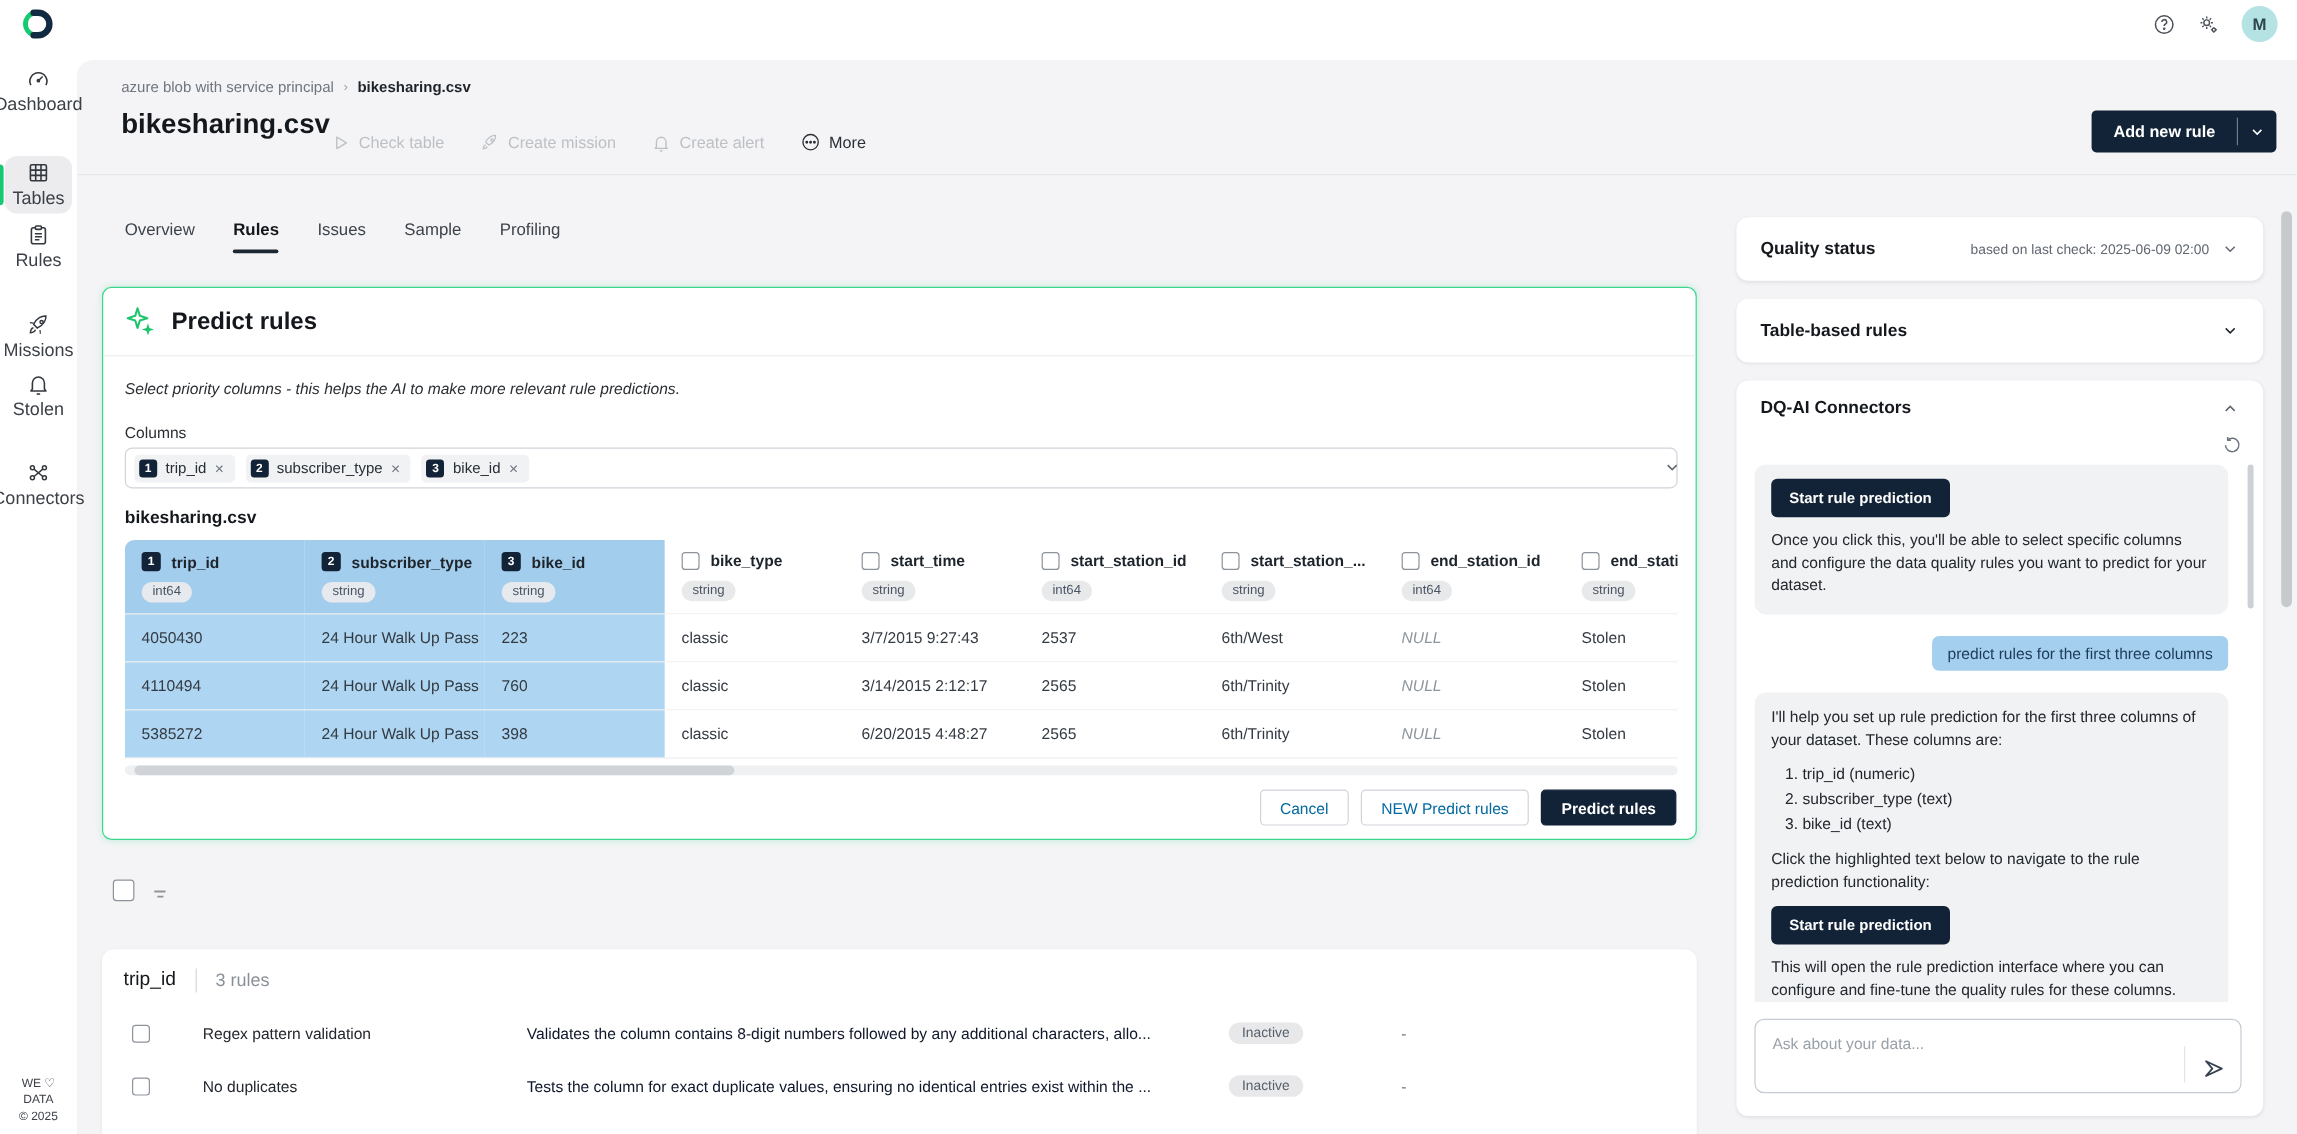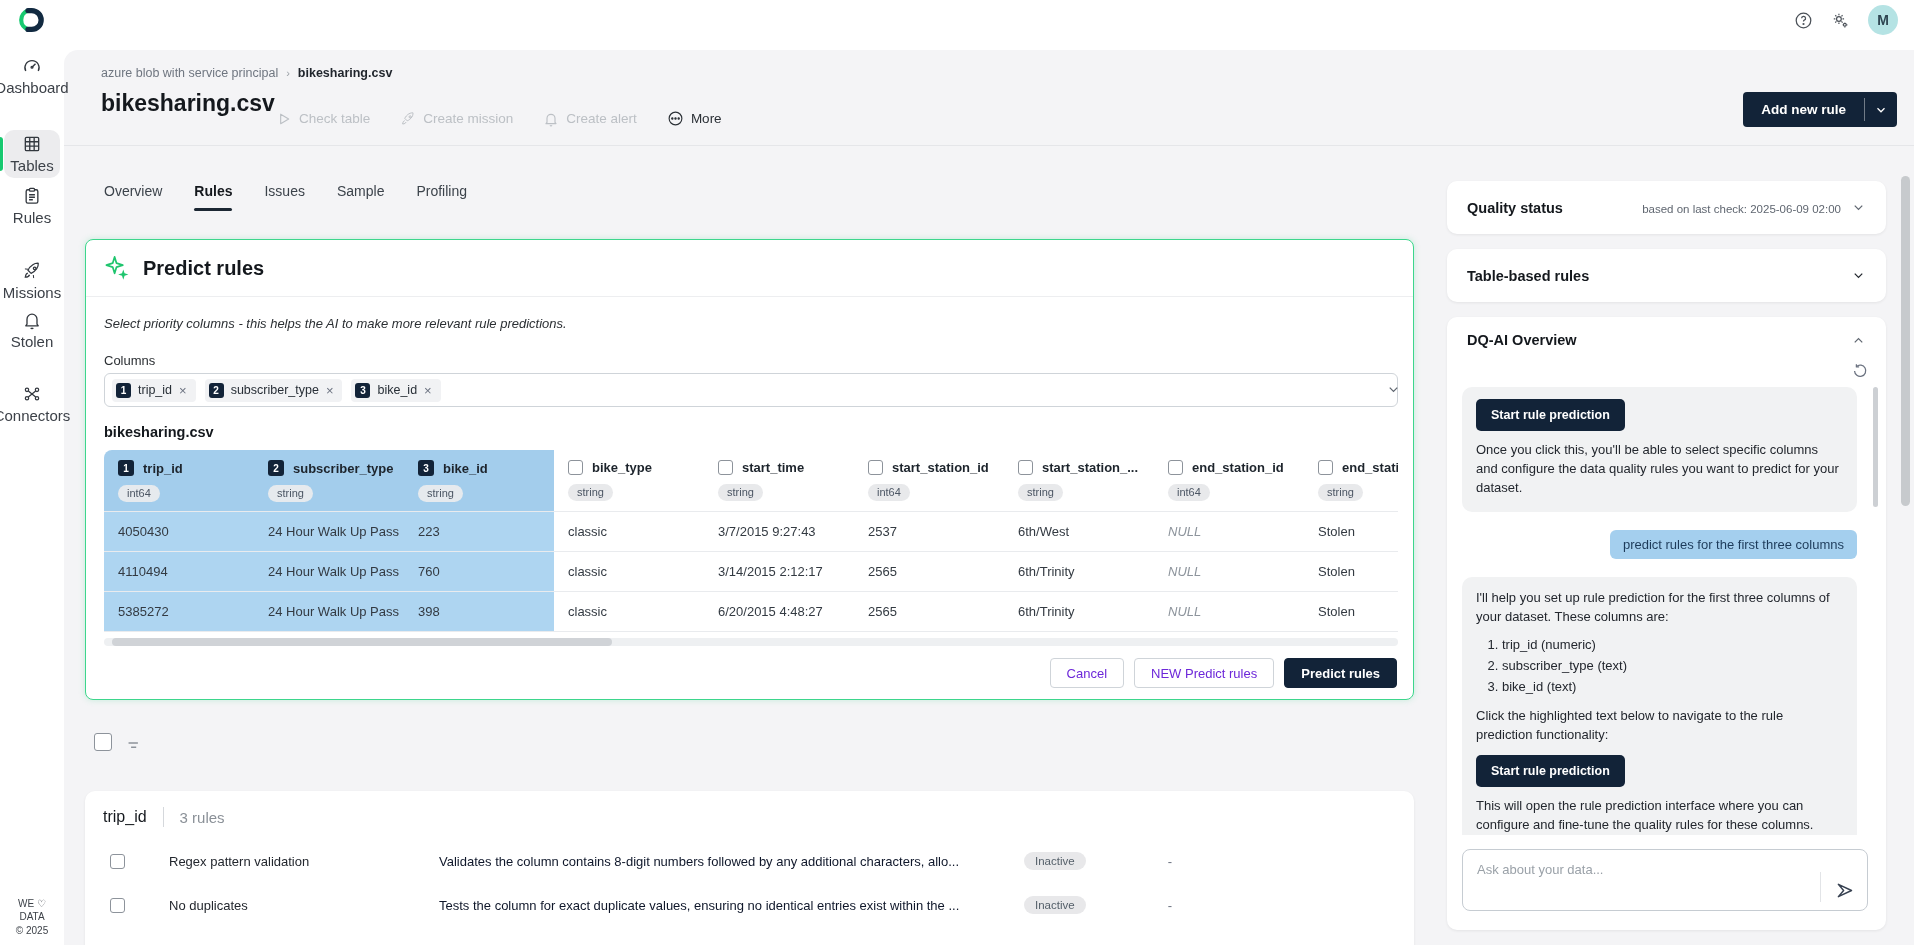--- a/index.html
+++ b/index.html
@@ -92,21 +92,21 @@
   .trow:last-child { border-bottom:1px solid #e9ebee; }
   .td { width:150px; flex:0 0 150px; height:39px; line-height:39px; padding-left:14px; font-size:13px;
     color:#333a42; background:#fff; white-space:nowrap; }
   .td.sel { background:#aed5f1; }
   .td.null { font-style:italic; color:#8d949c; }
   #h-scroll { position:absolute; left:18px; top:398px; width:1294px; height:8px; background:#eef0f2; border-radius:4px; }
   #h-thumb { position:absolute; left:8px; top:0; width:500px; height:8px; background:#d0d3d7; border-radius:4px; cursor:pointer; }
 
   #predict-footer { position:absolute; right:16px; top:418px; display:flex; gap:10px; }
   .btn { height:30px; border-radius:4px; font-size:13px; display:flex; align-items:center; padding:0 16px; cursor:pointer; }
-  .btn.outline { background:#fff; border:1px solid #cfd4d9; color:#6d28d9; }
+  .btn.outline { background:#fff; border:1px solid #cfd4d9; color:#0369a1; }
   .btn.navy { background:#122338; color:#fff; font-weight:600; border:1px solid #122338; }
 
   
   #bulk-check { position:absolute; left:30px; top:683px; width:18px; height:18px; border:1.6px solid #8d939b;
     border-radius:3px; background:#fff; cursor:pointer; }
   #filter-icon { position:absolute; left:62px; top:687px; cursor:pointer; color:#8d939b; }
 
   
   #rules-card { position:absolute; left:21px; top:741px; width:1329px; height:220px; background:#fff;
     border-radius:10px; box-shadow:0 1px 3px rgba(0,0,0,.07); }
@@ -531,21 +531,21 @@
       <span class="icon">
         <svg viewBox="0 0 24 24" width="15" height="15" fill="none" stroke="currentColor" stroke-width="2">
             <path d="M6 9l6 6 6-6"></path>
           </svg>
       </span>
     </div>
   </div>
 
   <div class="rcard" id="card-assistant">
     <div id="assistant-head">
-      <span class="rcard-title">DQ-AI Overview</span>
+      <span class="rcard-title">DQ-AI Connectors</span>
       <span class="icon" style="color:#5f6670">
         <svg viewBox="0 0 24 24" width="15" height="15" fill="none" stroke="currentColor" stroke-width="2">
             <path d="M6 15l6-6 6 6"></path>
           </svg>
       </span>
     </div>
     <div id="reset-row">
       <span class="icon">
         <svg viewBox="0 0 20 20" width="16" height="16" fill="none" stroke="currentColor" stroke-width="1.6">
           <path d="M5.5 4.5 A7 7 0 1 1 3.2 10"></path>

